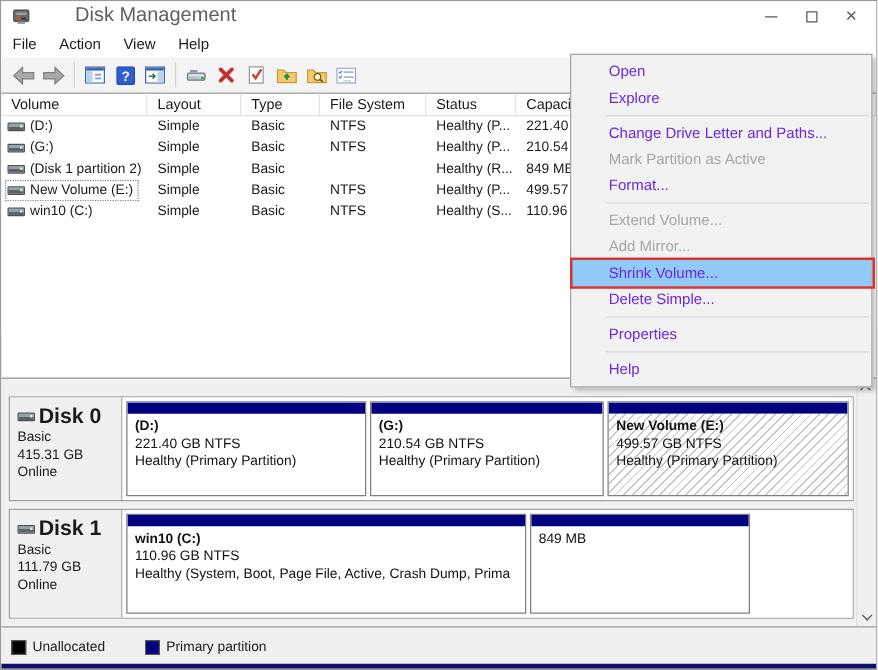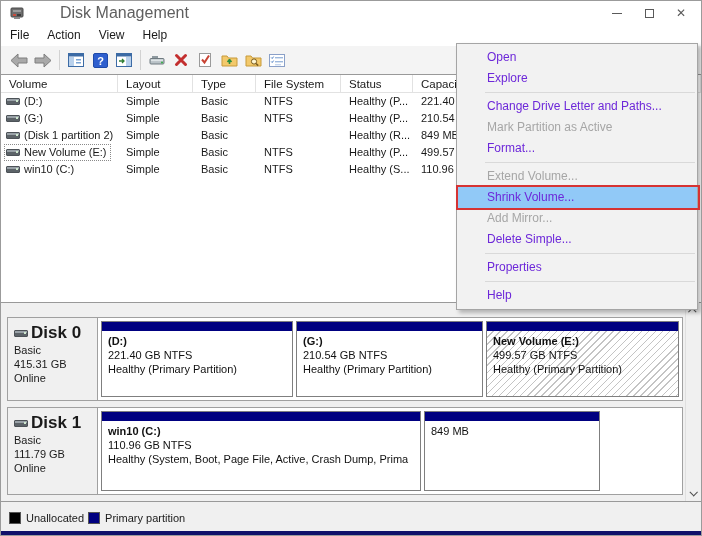--- a/index.html
+++ b/index.html
@@ -69,21 +69,21 @@
   .sb-arrow.up { top:1px; } .sb-arrow.down { bottom:1px; }
   .chev { width:6px; height:6px; border-left:1px solid #505050; border-top:1px solid #505050; display:block; }
   .chev.up { transform:rotate(45deg) translateY(1px); }
   .chev.down { transform:rotate(225deg) translateY(1px); }
   
   .legend { position:absolute; left:0; top:500px; width:100%; height:33px; background:#f0f0f0;
             border-top:1px solid #999; display:flex; align-items:center; padding-left:8px; }
   .legend .sq { width:12px; height:12px; flex:none; margin-right:5px; border:1px solid #555; }
   .sq.unalloc { background:#000000; }
   .sq.primary { background:#000080; }
-  .legend .ltext { font-size:11px; color:#1a1a1a; margin-right:4px; }
+  .legend .ltext { font-size:11px; color:#1a1a1a; margin-right:32px; }
   .bottom-strip { position:absolute; left:0; top:530px; width:100%; height:4px; background:#10106a; }
   
   .ctx-menu { position:absolute; left:455px; top:42px; width:242px; background:#f2f2f2;
               border:1px solid #a5a5a5; box-shadow:3px 3px 4px rgba(0,0,0,.25); padding:3px 0; z-index:20; }
   .ctx-item { height:21px; line-height:21px; font-size:12px; color:#6d28d9; padding-left:30px;
               white-space:nowrap; position:relative; }
   .ctx-item.disabled { color:#a6a6a6; }
   .ctx-item.highlighted { background:#91c9f7; }
   .ctx-sep { height:1px; background:#d9d9d9; margin:3px 2px 3px 28px; }
   .red-annotation { position:absolute; left:-1px; right:-3px; top:-2px; bottom:-2px;
@@ -373,25 +373,25 @@
 
   <div class="ctx-menu">
     <div class="ctx-item">Open</div>
     <div class="ctx-item">Explore</div>
     <div class="ctx-sep"></div>
     <div class="ctx-item">Change Drive Letter and Paths...</div>
     <div class="ctx-item disabled">Mark Partition as Active</div>
     <div class="ctx-item">Format...</div>
     <div class="ctx-sep"></div>
     <div class="ctx-item disabled">Extend Volume...</div>
+    <div class="ctx-item disabled">Add Mirror...</div>
     <div class="ctx-item highlighted">
       <span>Shrink Volume...</span>
       <span class="red-annotation"></span>
     </div>
-    <div class="ctx-item disabled">Add Mirror...</div>
     <div class="ctx-item">Delete Simple...</div>
     <div class="ctx-sep"></div>
     <div class="ctx-item">Properties</div>
     <div class="ctx-sep"></div>
     <div class="ctx-item">Help</div>
   </div>
 
 </div>
 
 </body></html>

